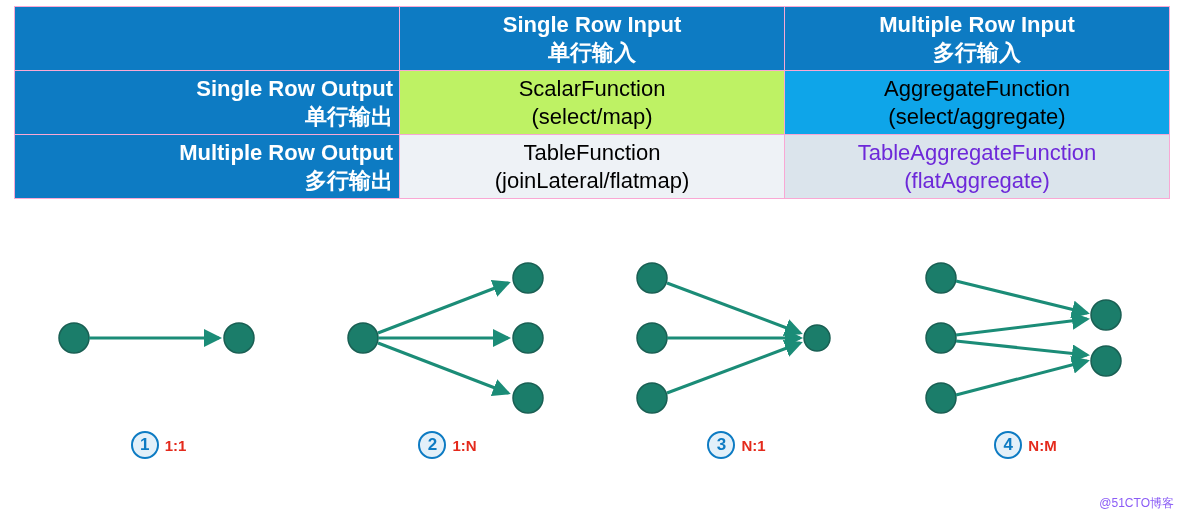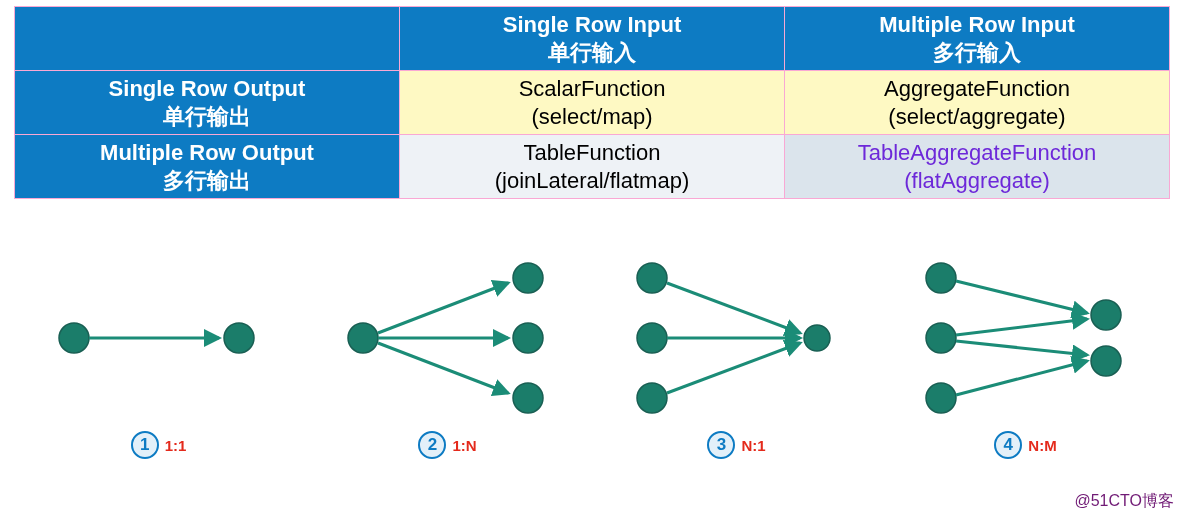--- a/index.html
+++ b/index.html
@@ -28,23 +28,24 @@
     }
     .hblue {
       background: #0d7bc3;
       color: #fff;
       font-weight: bold;
     }
     .lblue {
       background: #0d7bc3;
       color: #fff;
       font-weight: bold;
-    }
-    .cell-a { background: #fef9c3; color: #000; }
-    .cell-b { background: #fef9c3; color: #000; }
+      text-align: right;
+    }
+    .cell-a { background: #bef264; color: #000; }
+    .cell-b { background: #0ea5e9; color: #000; }
     .cell-c { background: #eef2f6; color: #000; margin-top: 36px; }
     .cell-d { background: #dbe4ec; color: #6d28d9; }
     .subtxt { display: block; }
 
     .diagrams {
       display: flex;
       justify-content: space-around;
       align-items: flex-end;
       padding: 28px 14px 0 14px;
       height: 260px;
@@ -84,22 +85,22 @@
       font-weight: bold;
       font-size: 15px;
     }
     .node { fill: #1b7d6a; stroke: #195f53; stroke-width: 1.5; }
     .arrow { stroke: #1b8c77; stroke-width: 3; fill: none; }
     .arrowhead { fill: #1b8c77; }
     .watermark {
       position: absolute;
       bottom: 4px;
       right: 10px;
-      font-size: 16px;
-      color: #701a75;
+      font-size: 12px;
+      color: #8b5cf6;
     }
   </style>
 </head>
 <body>
 
 <div class="table-wrap">
   <table>
     <tbody>
         <tr>
       <th class="hblue">&nbsp;</th>

